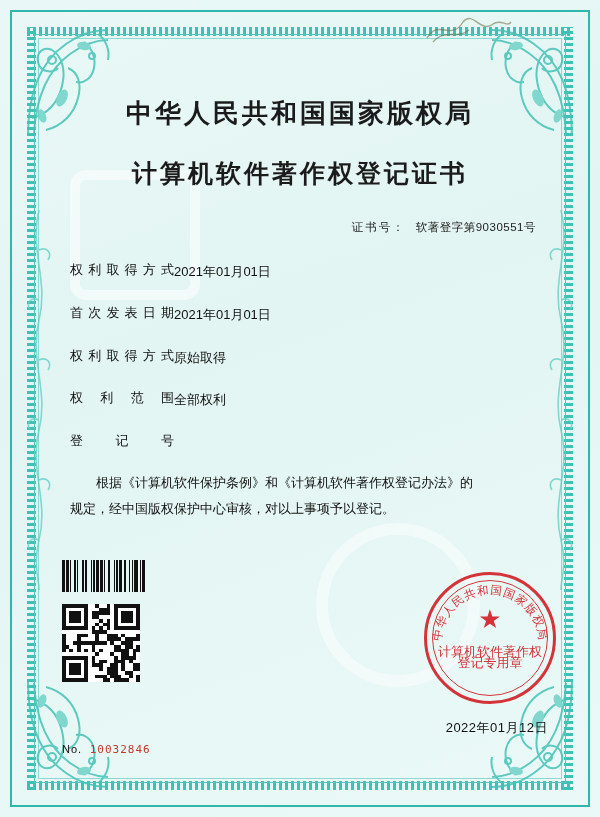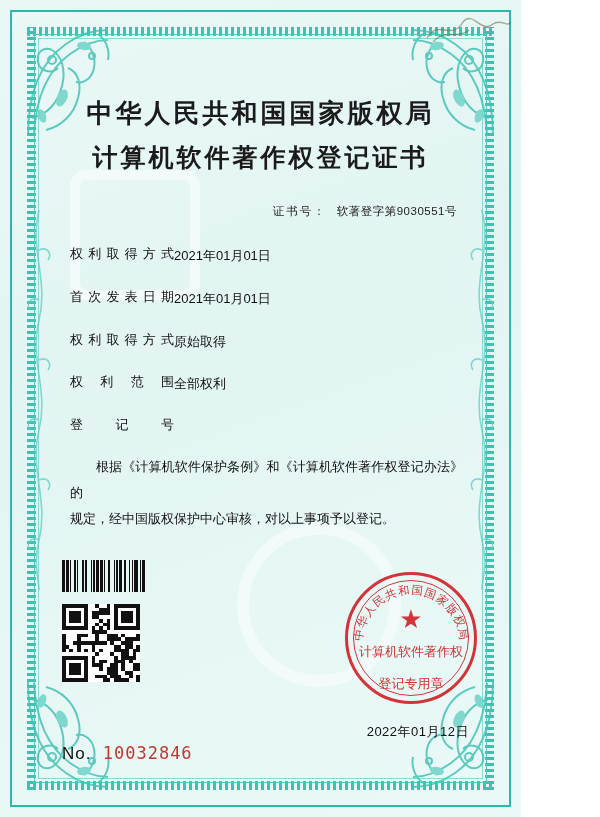--- a/index.html
+++ b/index.html
@@ -9,21 +9,21 @@
   }
   body {
     width: 600px;
     height: 817px;
     font-family: "Liberation Sans", sans-serif;
     overflow: hidden;
   }
 
   .certificate {
     position: relative;
-    width: 521px;
+    width: 600px;
     height: 817px;
     box-sizing: border-box;
     background: linear-gradient(160deg, #e9f8f6 0%, #e2f5f2 40%, #eaf9f7 100%);
     overflow: hidden;
   }
 
   
   .frame-outer {
     position: absolute;
     left: 10px; top: 10px; right: 10px; bottom: 10px;
@@ -124,21 +124,21 @@
     color: #1b1b1b;
     margin-top: 48px;
   }
   .title-sub {
     text-align: center;
     font-family: "DejaVu Serif", serif;
     font-size: 25px;
     font-weight: bold;
     letter-spacing: 3px;
     color: #1b1b1b;
-    margin-top: 10px;
+    margin-top: 26px;
   }
 
   .cert-no {
     margin-top: 30px;
     text-align: right;
     padding-right: 16px;
     font-size: 11.5px;
     color: #222;
     letter-spacing: .5px;
   }
@@ -271,39 +271,39 @@
   .seal-line1, .seal-line2 {
     position: absolute;
     left: 0; right: 0;
     text-align: center;
     font-family: "DejaVu Serif", serif;
     font-size: 13px;
     color: #d2232a;
     letter-spacing: 0px;
   }
   .seal-line1 { top: 68px; }
-  .seal-line2 { top: 100px; }
+  .seal-line2 { top: 79px; }
 
   
   .footer {
     position: absolute;
     left: 62px;
     right: 52px;
     top: 700px;
     display: flex;
     justify-content: space-between;
     align-items: center;
     font-size: 12.5px;
     color: #111;
   }
   .footer-no {
     color: #c0392b;
     letter-spacing: 1px;
     font-family: "DejaVu Sans Mono", monospace;
-    font-size: 17px;
+    font-size: 11px;
     margin-top: 43px;
   }
   .footer-no .prefix { color: #111; font-family: "Liberation Sans", sans-serif; }
   .footer-date {
     font-size: 13px;
     color: #111;
     letter-spacing: .5px;
   }
 </style>
 </head>

